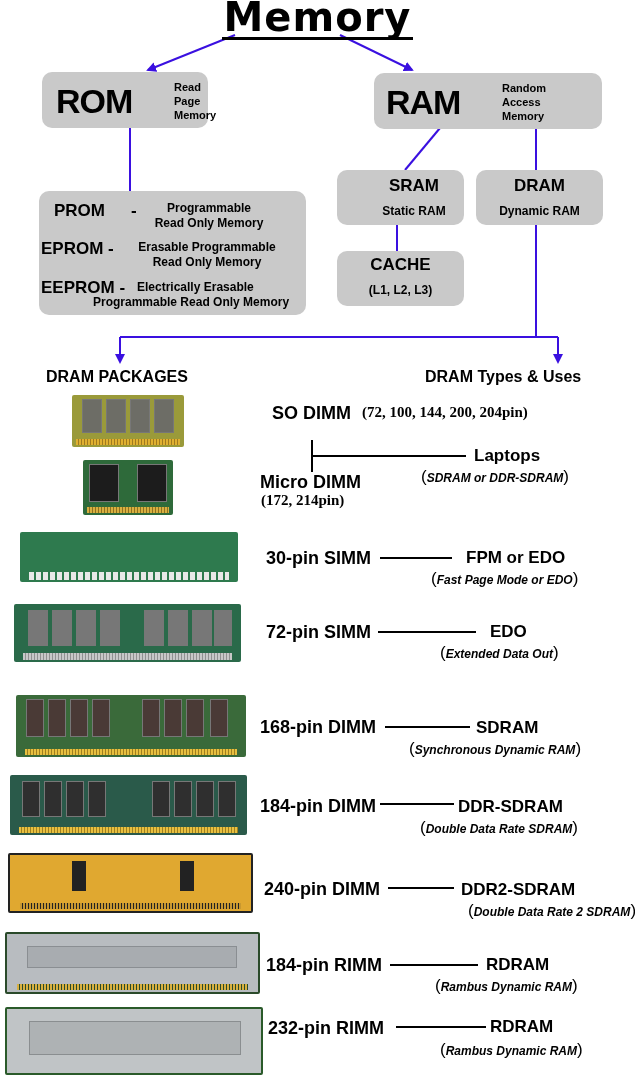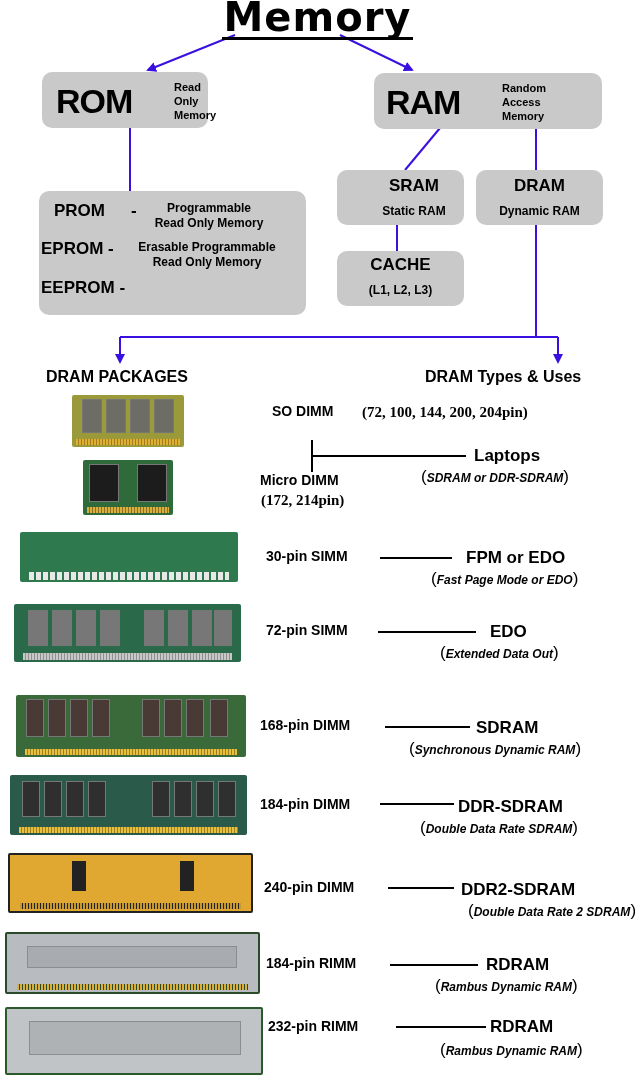--- a/index.html
+++ b/index.html
@@ -7,21 +7,21 @@
   body { position: relative; font-family: "Liberation Sans", sans-serif; color: #000; }
   .abs { position: absolute; }
   svg.lines { position: absolute; left: 0; top: 0; width: 635px; height: 1080px; pointer-events: none; }
   .title { left: 0; width: 635px; top: -6px; text-align: center; font-family: "DejaVu Sans", sans-serif; font-weight: bold; font-size: 40px; letter-spacing: 1px; }
   .title span { border-bottom: 3px solid #000; line-height: 40px; display: inline-block; padding: 0 2px; }
   .box { background: #c9c9c9; border-radius: 10px; }
   .big { font-weight: bold; font-size: 34px; letter-spacing: -1px; }
   .sub3 { font-weight: bold; font-size: 11px; line-height: 14px; }
   .bold { font-weight: bold; }
   .ctr { text-align: center; }
-  .lbl { font-weight: bold; font-size: 14px; white-space: nowrap; }
+  .lbl { font-weight: bold; font-size: 18px; white-space: nowrap; }
   .typ { font-weight: bold; font-size: 17px; white-space: nowrap; }
   .desc { font-size: 13px; white-space: nowrap; }
   .desc i { font-weight: bold; font-size: 12px; }
   .desc .par { font-size: 17px; font-weight: normal; }
   .serif { font-family: "Liberation Serif", serif; font-weight: bold; }
   .module { position: absolute; border-radius: 2px; overflow: hidden; }
   .chip { position: absolute; background: #4a4a44; border: 1px solid #777; }
   .pins { position: absolute; left: 4%; right: 4%; bottom: 2px; height: 6px; background: repeating-linear-gradient(90deg, #d9b84a 0 3px, #8a7a2a 3px 4px); }
 </style>
 </head>
@@ -54,21 +54,21 @@
   <line x1="390" y1="965" x2="478" y2="965" stroke="#000" stroke-width="2"></line>
   <line x1="396" y1="1027" x2="486" y2="1027" stroke="#000" stroke-width="2"></line>
 </svg>
 
 <div class="abs title"><span>Memory</span></div>
 
 <div class="abs box" style="left:42px;top:72px;width:166px;height:56px;">
   <div class="abs big" style="left:14px;top:10px;">ROM</div>
   <div class="abs sub3" style="left:132px;top:8px;">
     <div>Read</div>
-    <div>Only</div>
+    <div>Page</div>
     <div>Memory</div>
   </div>
 </div>
 
 <div class="abs box" style="left:374px;top:73px;width:228px;height:56px;">
   <div class="abs big" style="left:12px;top:10px;">RAM</div>
   <div class="abs sub3" style="left:128px;top:8px;">
     <div>Random</div>
     <div>Access</div>
     <div>Memory</div>
@@ -81,20 +81,24 @@
   <div class="abs bold ctr" style="left:105px;top:10px;width:130px;font-size:12px;line-height:15px;">
     <div>Programmable</div>
     <div>Read Only Memory</div>
   </div>
   <div class="abs bold" style="left:2px;top:48px;font-size:17px;"><span>EPROM</span> <span>-</span></div>
   <div class="abs bold ctr" style="left:88px;top:49px;width:160px;font-size:12px;line-height:15px;">
     <div>Erasable Programmable</div>
     <div>Read Only Memory</div>
   </div>
   <div class="abs bold" style="left:2px;top:87px;font-size:17px;"><span>EEPROM</span> <span>-</span></div>
+  <div class="abs bold" style="left:54px;top:89px;width:212px;font-size:12px;line-height:15px;">
+    <div style="padding-left:44px;">Electrically Erasable</div>
+    <div>Programmable Read Only Memory</div>
+  </div>
 </div>
 
 <div class="abs box ctr" style="left:337px;top:170px;width:127px;height:55px;padding-left:27px;">
   <div class="bold" style="font-size:17px;margin-top:6px;">SRAM</div>
   <div class="bold" style="font-size:12px;margin-top:8px;">Static RAM</div>
 </div>
 
 <div class="abs box ctr" style="left:476px;top:170px;width:127px;height:55px;text-align:center;">
   <div class="bold" style="font-size:17px;margin-top:6px;">DRAM</div>
   <div class="bold" style="font-size:12px;margin-top:8px;">Dynamic RAM</div>

